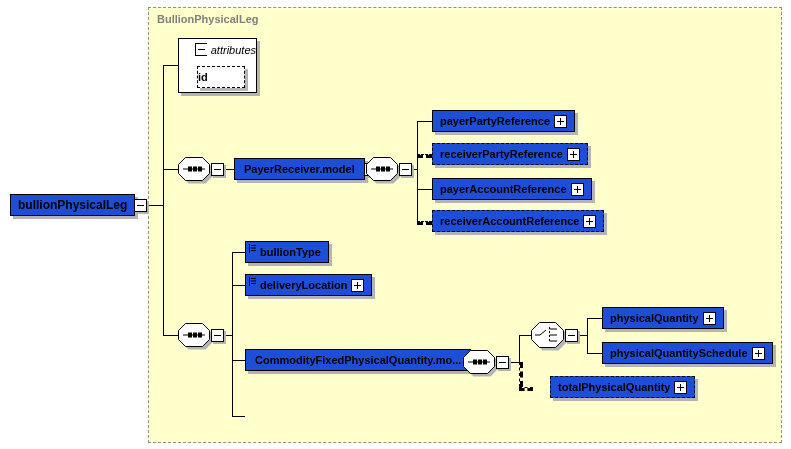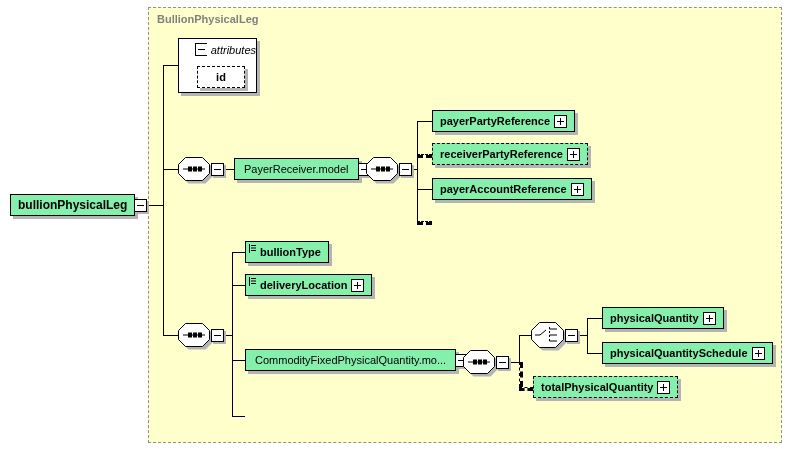--- a/index.html
+++ b/index.html
@@ -12,45 +12,45 @@
   .container-label { position:absolute; left:157px; top:13px; font-size:11px;
                      font-weight:bold; color:#808080; z-index:1; }
 
   
   .hl { position:absolute; height:0; border-top:1px solid #000; z-index:1; }
   .vl { position:absolute; width:0; border-left:1px solid #000; z-index:1; }
   .dash { border-style:dashed; }
 
   
   .ebox { position:absolute; display:inline-flex; align-items:center; height:22px;
-          background:#86efac; border:1px solid #000; box-shadow:3px 3px 0 #b4b4b4;
+          background:#1d4ed8; border:1px solid #000; box-shadow:3px 3px 0 #b4b4b4;
           padding:0 7px; font-size:11px; font-weight:bold; white-space:nowrap;
           z-index:2; color:#000; }
   .dashedbox { border-style:dashed; }
-  .gbox { font-weight:normal; border-radius:0; padding:0 9px; }
+  .gbox { font-weight:bold; border-radius:0; padding:0 9px; }
   .rootbox { font-size:12px; }
   .plus-in { margin-left:4px; flex:0 0 auto; }
   .typed { padding-left:14px; }
   .type-icon { position:absolute; left:2px; top:1px; }
 
   
   .expander { position:absolute; z-index:3; box-shadow:2px 2px 0 #b4b4b4; }
   .att-right { right:-13px; top:50%; margin-top:-6px; }
 
   .shape { position:absolute; z-index:2; }
 
   
   .attrs { position:absolute; left:178px; top:38px; width:79px; height:55px;
            background:#fff; border:1px solid #000; box-shadow:3px 3px 0 #b4b4b4;
            z-index:2; }
   .attrs-header { display:flex; align-items:center; gap:4px; padding:4px 0 0 16px;
                   font-size:11px; font-style:italic; color:#000; }
   .idbox { position:absolute; left:18px; top:27px; width:48px; height:22px;
            background:#fff; border:1px dashed #000; box-shadow:3px 3px 0 #b4b4b4;
-           display:flex; align-items:center; justify-content:center;
+           display:flex; align-items:center; justify-content:flex-start;
            font-size:11px; font-weight:bold; }
 </style>
 </head>
 <body>
 
 <div class="canvas">
 
   <div class="container"></div>
   <div class="container-label">BullionPhysicalLeg</div>
 
@@ -155,20 +155,28 @@
     </svg>
   </div>
   <div class="ebox" style="left:432px;top:178px">
     <span>payerAccountReference</span>
     <svg class="plus-in" width="13" height="13">
       <rect x="0.5" y="0.5" width="12" height="12" fill="#fff" stroke="#000"></rect>
       <line x1="3" y1="6.5" x2="10" y2="6.5" stroke="#000"></line>
         <line x1="6.5" y1="3" x2="6.5" y2="10" stroke="#000"></line>
     </svg>
   </div>
+  <div class="ebox dashedbox" style="left:432px;top:210px">
+    <span>receiverAccountReference</span>
+    <svg class="plus-in" width="13" height="13">
+      <rect x="0.5" y="0.5" width="12" height="12" fill="#fff" stroke="#000"></rect>
+      <line x1="3" y1="6.5" x2="10" y2="6.5" stroke="#000"></line>
+        <line x1="6.5" y1="3" x2="6.5" y2="10" stroke="#000"></line>
+    </svg>
+  </div>
 
   <svg class="shape" style="left:178px;top:323px" width="38" height="29">
     <polygon points="10.5,3.5 27.5,3.5 34.5,10.5 34.5,19.5 27.5,26.5 10.5,26.5 3.5,19.5 3.5,10.5" fill="#b4b4b4"></polygon>
     <polygon points="7.5,0.5 24.5,0.5 31.5,7.5 31.5,16.5 24.5,23.5 7.5,23.5 0.5,16.5 0.5,7.5" fill="#fff" stroke="#000"></polygon>
     <line x1="5" y1="12" x2="27" y2="12" stroke="#000"></line>
     <rect x="10" y="9.5" width="4" height="5" fill="#000"></rect>
     <rect x="15" y="9.5" width="4" height="5" fill="#000"></rect>
     <rect x="20" y="9.5" width="4" height="5" fill="#000"></rect>
   </svg>
   <svg class="expander" style="left:211px;top:329px" width="13" height="13">
@@ -248,21 +256,21 @@
 
   <div class="ebox" style="left:602px;top:307px">
     <span>physicalQuantity</span>
     <svg class="plus-in" width="13" height="13">
       <rect x="0.5" y="0.5" width="12" height="12" fill="#fff" stroke="#000"></rect>
       <line x1="3" y1="6.5" x2="10" y2="6.5" stroke="#000"></line>
         <line x1="6.5" y1="3" x2="6.5" y2="10" stroke="#000"></line>
     </svg>
   </div>
 
-  <div class="ebox dashedbox" style="left:533px;top:376px">
+  <div class="ebox dashedbox" style="left:550px;top:376px">
     <span>totalPhysicalQuantity</span>
     <svg class="plus-in" width="13" height="13">
       <rect x="0.5" y="0.5" width="12" height="12" fill="#fff" stroke="#000"></rect>
       <line x1="3" y1="6.5" x2="10" y2="6.5" stroke="#000"></line>
         <line x1="6.5" y1="3" x2="6.5" y2="10" stroke="#000"></line>
     </svg>
   </div>
 
 
 </div>

